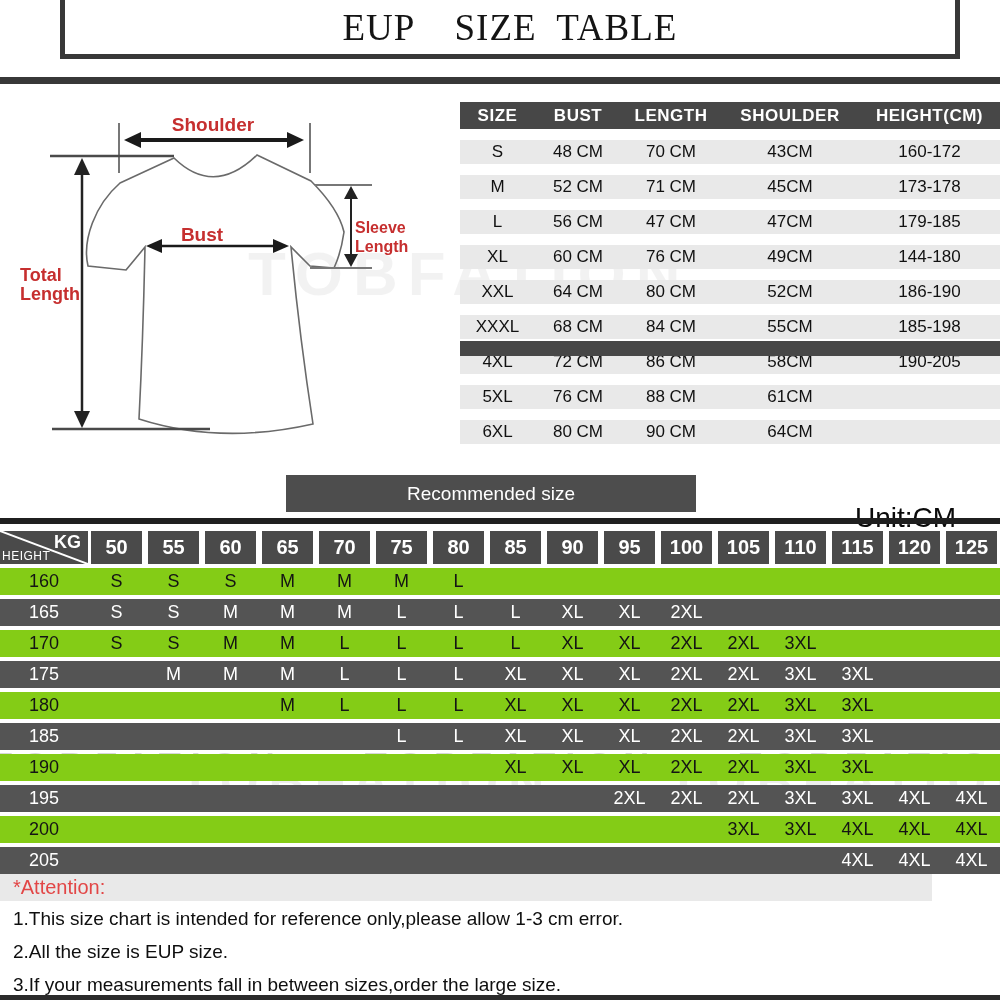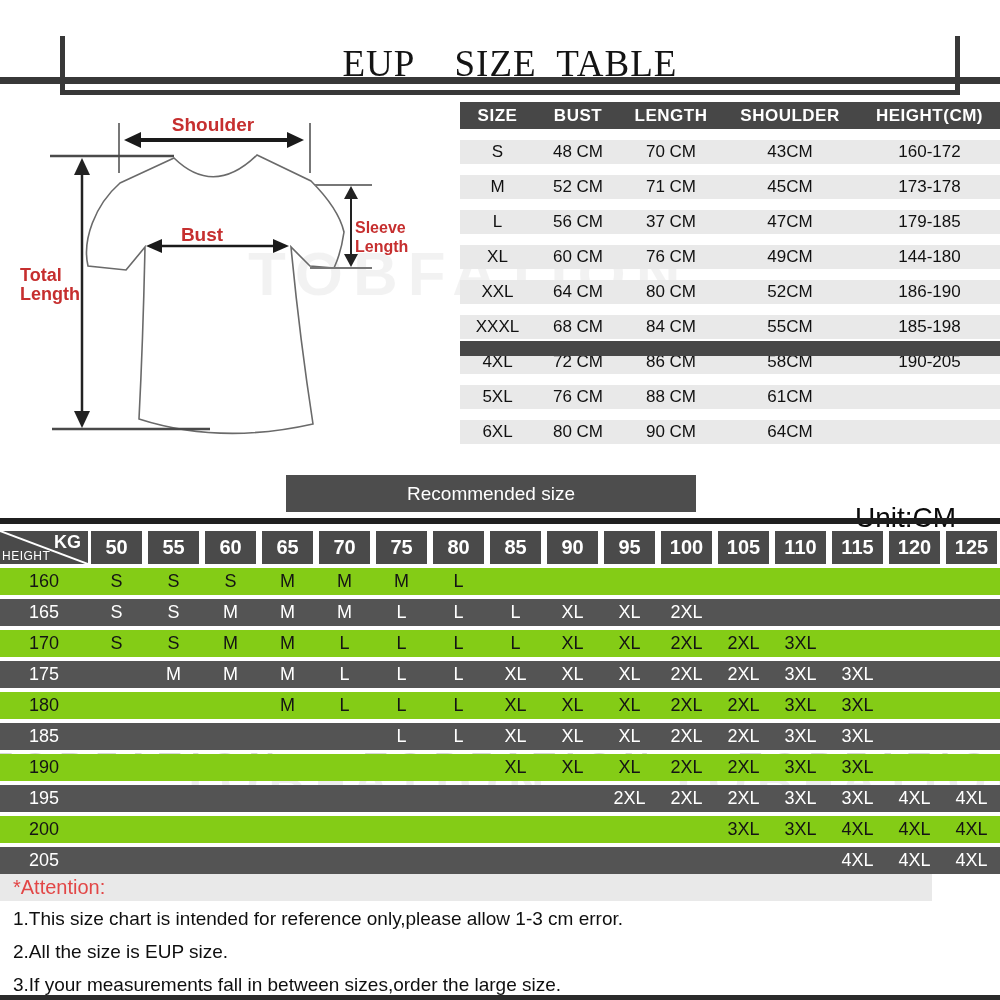--- a/index.html
+++ b/index.html
@@ -1,21 +1,21 @@
 <!DOCTYPE html>
 <html><head>
 <meta charset="utf-8">
 <style>
   html,body{margin:0;padding:0;background:#fff;}
   #canvas{position:relative;width:1000px;height:1000px;background:#fff;overflow:hidden;
           font-family:"Liberation Sans",sans-serif;color:#111;}
   
   .title-box{position:absolute;left:60px;top:0;width:890px;height:54px;
              border-left:5px solid #383838;border-right:5px solid #383838;border-bottom:5px solid #383838;
-             display:flex;align-items:center;justify-content:center;margin-top:36px;}
+             display:flex;align-items:center;justify-content:center;}
   .title-text{font-family:"Liberation Serif",serif;font-size:37px;color:#141414;
               letter-spacing:1px;word-spacing:10px;white-space:pre;}
   .divider1{position:absolute;left:0;top:77px;width:1000px;height:7px;background:#383838;}
   .divider2{position:absolute;left:0;top:518px;width:1000px;height:6px;background:#1f1f1f;}
   .bottom-bar{position:absolute;left:0;top:995px;width:1000px;height:5px;background:#2b2b2b;}
   
   #diagram{position:absolute;left:0;top:95px;}
   .dlabel{font-family:"Liberation Sans",sans-serif;font-weight:bold;fill:#c62f2f;}
   
   #size-table{position:absolute;left:460px;top:102px;width:540px;}
@@ -126,21 +126,21 @@
         <div class="st-grid st-row">
           <div>M</div>
           <div>52 CM</div>
           <div>71 CM</div>
           <div>45CM</div>
           <div>173-178</div>
         </div>
         <div class="st-grid st-row">
           <div>L</div>
           <div>56 CM</div>
-          <div>37 CM</div>
+          <div>47 CM</div>
           <div>47CM</div>
           <div>179-185</div>
         </div>
         <div class="st-grid st-row">
           <div>XL</div>
           <div>60 CM</div>
           <div>76 CM</div>
           <div>49CM</div>
           <div>144-180</div>
         </div>

